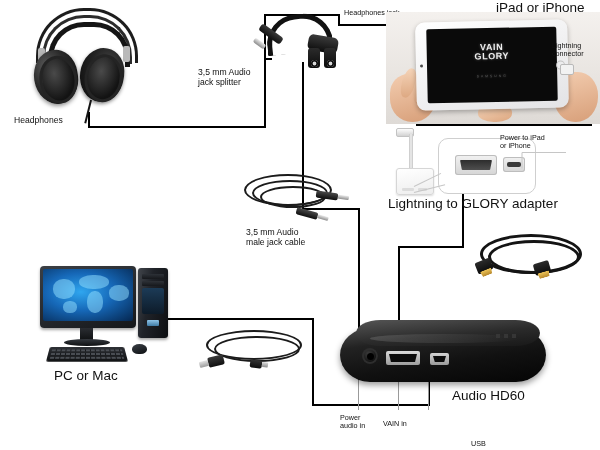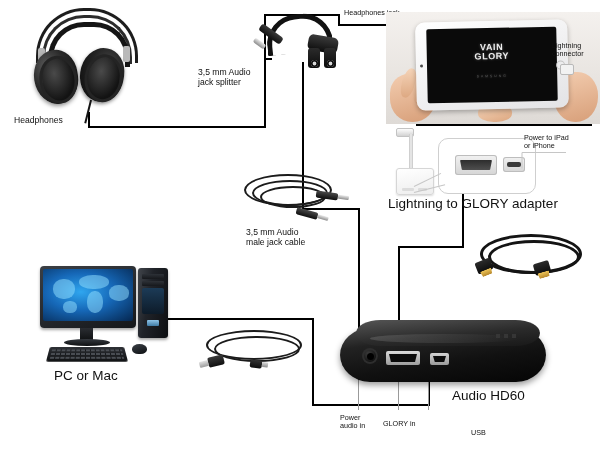--- a/index.html
+++ b/index.html
@@ -276,20 +276,21 @@
     <div class="ac-plug" style="left:72px;top:22px;transform:rotate(8deg);">
         <div class="tip"></div>
       </div>
     <div class="ac-plug" style="left:52px;top:40px;transform:rotate(16deg);">
         <div class="tip"></div>
       </div>
   </div>
   <div class="lbl md" style="left:246px;top:228px;">3,5 mm Audio
 male jack cable</div>
 
+  <div class="lbl xl" style="left:496px;top:0px;">iPad or iPhone</div>
   <div class="ipadphoto">
     <div class="hand" style="left:4px;top:62px;width:46px;height:48px;"></div>
     <div class="finger" style="left:16px;top:56px;width:13px;height:30px;transform:rotate(16deg);"></div>
     <div class="finger" style="left:28px;top:60px;width:13px;height:32px;transform:rotate(10deg);"></div>
     <div class="hand" style="left:168px;top:60px;width:44px;height:50px;"></div>
     <div class="finger" style="left:166px;top:56px;width:13px;height:30px;transform:rotate(-14deg);"></div>
     <div class="finger" style="left:92px;top:92px;width:34px;height:18px;"></div>
 
     <div class="ipad">
       <div class="cam"></div>
@@ -320,21 +321,21 @@
         <div class="slot"></div>
       </div>
     <div class="co-lgt">
         <div class="slot"></div>
       </div>
   </div>
   <div class="co-leader" style="left:414px;top:186px;width:30px;transform:rotate(-26deg);"></div>
   <div class="co-leader" style="left:414px;top:192px;width:32px;transform:rotate(-14deg);"></div>
   <div class="co-leader" style="left:522px;top:152px;width:44px;"></div>
   <div class="co-leader" style="left:522px;top:152px;width:16px;transform:rotate(90deg);transform-origin:left center;"></div>
-  <div class="lbl sm" style="left:524px;top:134px;">Power to iPad
+  <div class="lbl sm" style="left:500px;top:134px;">Power to iPad
 or iPhone</div>
   <div class="lbl xl" style="left:388px;top:196px;">Lightning to GLORY adapter</div>
 
   <div class="hdmicable">
     <div class="hd-loop" style="left:18px;top:2px;width:96px;height:34px;"></div>
     <div class="hd-loop" style="left:26px;top:8px;width:86px;height:28px;"></div>
     <div class="hd-conn" style="left:14px;top:28px;transform:rotate(-22deg);">
         <div class="gold"></div>
       </div>
     <div class="hd-conn" style="left:72px;top:30px;transform:rotate(-16deg);">
@@ -390,16 +391,16 @@
         <div class="slot"></div>
       </div>
     <div class="el-usb">
         <div class="slot"></div>
       </div>
   </div>
   <div class="lbl xl" style="left:452px;top:388px;">Audio HD60</div>
 
   <div class="lbl sm" style="left:340px;top:414px;">Power
 audio in</div>
-  <div class="lbl sm" style="left:383px;top:420px;">GLORY in</div>
-  <div class="lbl sm" style="left:424px;top:429px;padding-left:47px;">USB</div>
+  <div class="lbl sm" style="left:383px;top:420px;">VAIN in</div>
+  <div class="lbl sm" style="left:424px;top:440px;padding-left:47px;">USB</div>
 
 </div>
 
 </body></html>

